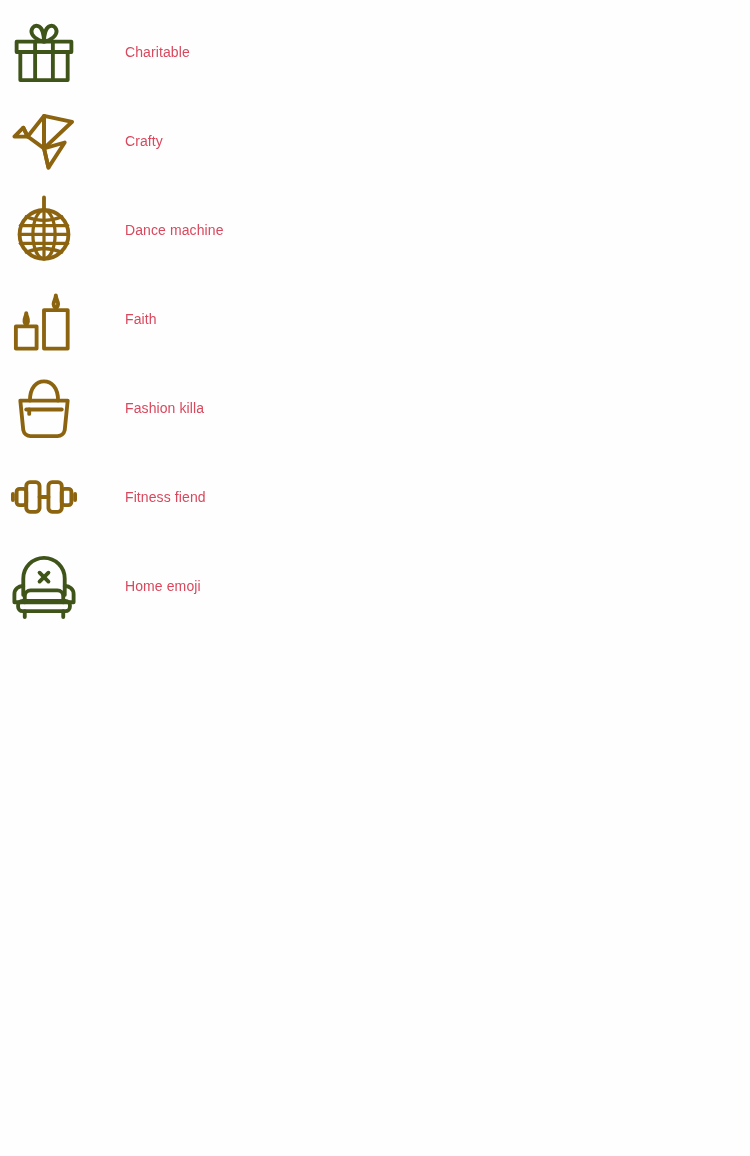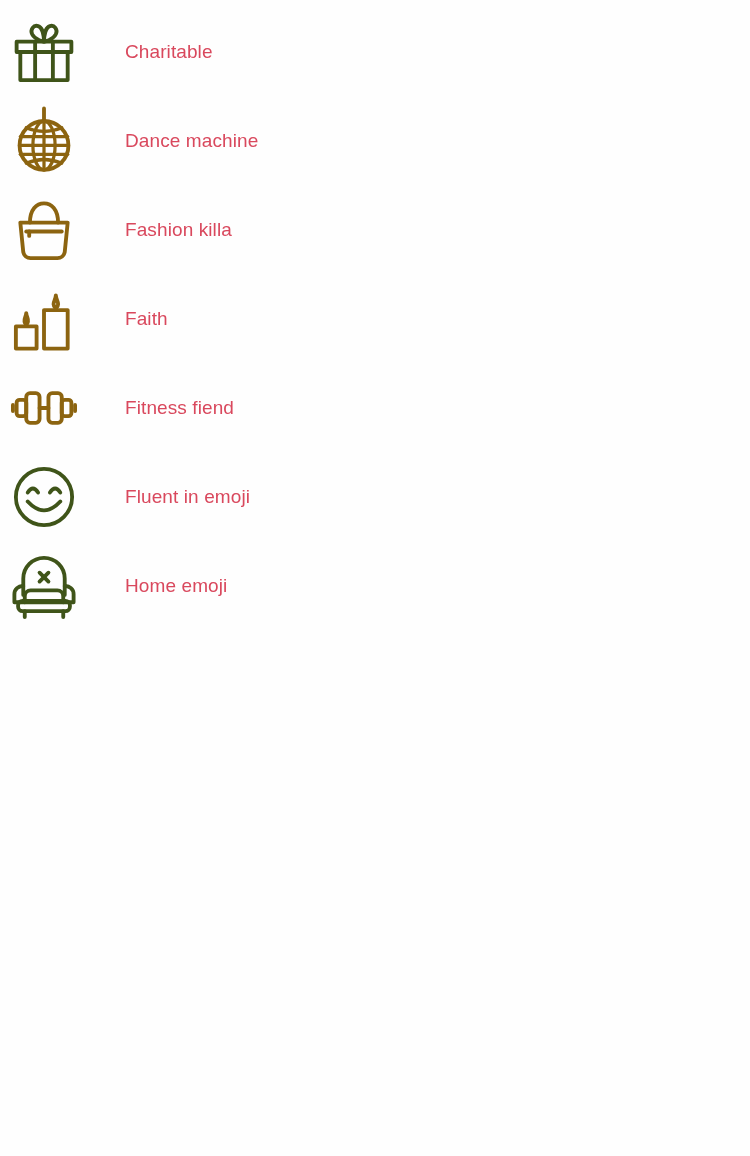--- a/index.html
+++ b/index.html
@@ -34,21 +34,21 @@
     justify-content: flex-start;
     padding-left: 7px;
     box-sizing: border-box;
   }
   .icon-cell svg {
     display: block;
     width: 74px;
     height: 74px;
   }
   .label {
-    font-size: 19px;
+    font-size: 14px;
     letter-spacing: 0.1px;
     color: #d9485d;
     white-space: nowrap;
     line-height: 1;
   }
 </style>
 </head>
 <body style="background: rgb(254, 254, 254);">
 
 <div id="icon-list">
@@ -61,79 +61,81 @@
         <line x1="62" y1="36" x2="62" y2="88" fill="none" stroke="currentColor" stroke-width="5.2" stroke-linecap="round" stroke-linejoin="round"></line>
         <path d="M50 36 C50 36 38 34 34 26 C31 20 36 13 42 15 C48 17 50 28 50 36 Z" fill="none" stroke="currentColor" stroke-width="5.2" stroke-linecap="round" stroke-linejoin="round"></path>
         <path d="M50 36 C50 36 62 34 66 26 C69 20 64 13 58 15 C52 17 50 28 50 36 Z" fill="none" stroke="currentColor" stroke-width="5.2" stroke-linecap="round" stroke-linejoin="round"></path>
       </svg>
       </div>
       <div class="label">Charitable</div>
     </div>
     <div class="row">
       <div class="icon-cell" style="color: rgb(140, 100, 16);">
         <svg viewBox="0 0 100 100">
+        <path d="M50 16 L50 60 L88 24 Z" fill="none" stroke="currentColor" stroke-width="5.2" stroke-linecap="round" stroke-linejoin="round"></path>
+        <path d="M50 16 L28 44 L50 60 Z" fill="none" stroke="currentColor" stroke-width="5.2" stroke-linecap="round" stroke-linejoin="round"></path>
+        <path d="M28 44 L10 44 L22 32 Z" fill="none" stroke="currentColor" stroke-width="5.2" stroke-linecap="round" stroke-linejoin="round"></path>
+        <path d="M22 32 L28 44" fill="none" stroke="currentColor" stroke-width="5.2" stroke-linecap="round" stroke-linejoin="round"></path>
+        <path d="M50 60 L56 86 L78 52 Z" fill="none" stroke="currentColor" stroke-width="5.2" stroke-linecap="round" stroke-linejoin="round"></path>
+        <path d="M50 60 L56 86" fill="none" stroke="currentColor" stroke-width="5.2" stroke-linecap="round" stroke-linejoin="round"></path>
+      </svg>
+      </div>
+      <div class="label">Crafty</div>
+    </div>
+    <div class="row">
+      <div class="icon-cell" style="color: rgb(140, 100, 16);">
+        <svg viewBox="0 0 100 100">
         <line x1="50" y1="6" x2="50" y2="24" fill="none" stroke="currentColor" stroke-width="5.2" stroke-linecap="round" stroke-linejoin="round"></line>
         <circle cx="50" cy="56" r="33" fill="none" stroke="currentColor" stroke-width="5.2" stroke-linecap="round" stroke-linejoin="round"></circle>
         <ellipse cx="50" cy="56" rx="15" ry="33" fill="none" stroke="currentColor" stroke-width="4.4" stroke-linecap="round" stroke-linejoin="round"></ellipse>
         <line x1="50" y1="23" x2="50" y2="89" fill="none" stroke="currentColor" stroke-width="4.4" stroke-linecap="round" stroke-linejoin="round"></line>
         <line x1="18" y1="44" x2="82" y2="44" fill="none" stroke="currentColor" stroke-width="4.4" stroke-linecap="round" stroke-linejoin="round"></line>
         <line x1="17" y1="56" x2="83" y2="56" fill="none" stroke="currentColor" stroke-width="4.4" stroke-linecap="round" stroke-linejoin="round"></line>
         <line x1="18" y1="68" x2="82" y2="68" fill="none" stroke="currentColor" stroke-width="4.4" stroke-linecap="round" stroke-linejoin="round"></line>
         <path d="M26 32 Q50 42 74 32" fill="none" stroke="currentColor" stroke-width="4.4" stroke-linecap="round" stroke-linejoin="round"></path>
         <path d="M26 80 Q50 70 74 80" fill="none" stroke="currentColor" stroke-width="4.4" stroke-linecap="round" stroke-linejoin="round"></path>
       </svg>
       </div>
       <div class="label">Dance machine</div>
     </div>
     <div class="row">
       <div class="icon-cell" style="color: rgb(140, 100, 16);">
         <svg viewBox="0 0 100 100">
+        <rect x="12" y="60" width="28" height="30" fill="none" stroke="currentColor" stroke-width="5.2" stroke-linecap="round" stroke-linejoin="round"></rect>
+        <rect x="50" y="38" width="32" height="52" fill="none" stroke="currentColor" stroke-width="5.2" stroke-linecap="round" stroke-linejoin="round"></rect>
+        <path d="M26 58 C20 52 26 48 26 42 C26 48 32 52 26 58 Z" fill="none" stroke="currentColor" stroke-width="5.2" stroke-linecap="round" stroke-linejoin="round"></path>
+        <path d="M66 36 C59 29 66 25 66 18 C66 25 73 29 66 36 Z" fill="none" stroke="currentColor" stroke-width="5.2" stroke-linecap="round" stroke-linejoin="round"></path>
+      </svg>
+      </div>
+      <div class="label">Faith</div>
+    </div>
+    <div class="row">
+      <div class="icon-cell" style="color: rgb(140, 100, 16);">
+        <svg viewBox="0 0 100 100">
         <path d="M18 40 L82 40 L78 80 A10 10 0 0 1 68 88 L32 88 A10 10 0 0 1 22 80 Z" fill="none" stroke="currentColor" stroke-width="5.2" stroke-linecap="round" stroke-linejoin="round"></path>
         <path d="M31 40 C31 22 40 14 50 14 C60 14 69 22 69 40" fill="none" stroke="currentColor" stroke-width="5.2" stroke-linecap="round" stroke-linejoin="round"></path>
         <line x1="26" y1="52" x2="74" y2="52" fill="none" stroke="currentColor" stroke-width="5.2" stroke-linecap="round" stroke-linejoin="round"></line>
         <line x1="30" y1="52" x2="30" y2="58" fill="none" stroke="currentColor" stroke-width="5.2" stroke-linecap="round" stroke-linejoin="round"></line>
       </svg>
       </div>
       <div class="label">Fashion killa</div>
-    </div>
-    <div class="row">
-      <div class="icon-cell" style="color: rgb(140, 100, 16);">
-        <svg viewBox="0 0 100 100">
-        <rect x="12" y="60" width="28" height="30" fill="none" stroke="currentColor" stroke-width="5.2" stroke-linecap="round" stroke-linejoin="round"></rect>
-        <rect x="50" y="38" width="32" height="52" fill="none" stroke="currentColor" stroke-width="5.2" stroke-linecap="round" stroke-linejoin="round"></rect>
-        <path d="M26 58 C20 52 26 48 26 42 C26 48 32 52 26 58 Z" fill="none" stroke="currentColor" stroke-width="5.2" stroke-linecap="round" stroke-linejoin="round"></path>
-        <path d="M66 36 C59 29 66 25 66 18 C66 25 73 29 66 36 Z" fill="none" stroke="currentColor" stroke-width="5.2" stroke-linecap="round" stroke-linejoin="round"></path>
-      </svg>
-      </div>
-      <div class="label">Faith</div>
     </div>
     <div class="row">
       <div class="icon-cell" style="color: rgb(140, 100, 16);">
         <svg viewBox="0 0 100 100">
         <rect x="26" y="30" width="18" height="40" rx="5" fill="none" stroke="currentColor" stroke-width="5.2" stroke-linecap="round" stroke-linejoin="round"></rect>
         <rect x="56" y="30" width="18" height="40" rx="5" fill="none" stroke="currentColor" stroke-width="5.2" stroke-linecap="round" stroke-linejoin="round"></rect>
         <rect x="13" y="39" width="13" height="22" rx="4" fill="none" stroke="currentColor" stroke-width="5.2" stroke-linecap="round" stroke-linejoin="round"></rect>
         <rect x="74" y="39" width="13" height="22" rx="4" fill="none" stroke="currentColor" stroke-width="5.2" stroke-linecap="round" stroke-linejoin="round"></rect>
         <line x1="44" y1="50" x2="56" y2="50" fill="none" stroke="currentColor" stroke-width="5.2" stroke-linecap="round" stroke-linejoin="round"></line>
         <line x1="8" y1="46" x2="8" y2="54" fill="none" stroke="currentColor" stroke-width="5.2" stroke-linecap="round" stroke-linejoin="round"></line>
         <line x1="92" y1="46" x2="92" y2="54" fill="none" stroke="currentColor" stroke-width="5.2" stroke-linecap="round" stroke-linejoin="round"></line>
       </svg>
       </div>
       <div class="label">Fitness fiend</div>
-    </div>
-    <div class="row">
-      <div class="icon-cell" style="color: rgb(63, 84, 25);">
-        <svg viewBox="0 0 100 100">
-        <circle cx="50" cy="50" r="38" fill="none" stroke="currentColor" stroke-width="5.2" stroke-linecap="round" stroke-linejoin="round"></circle>
-        <path d="M28 44 Q35 33 42 44" fill="none" stroke="currentColor" stroke-width="5.2" stroke-linecap="round" stroke-linejoin="round"></path>
-        <path d="M58 44 Q65 33 72 44" fill="none" stroke="currentColor" stroke-width="5.2" stroke-linecap="round" stroke-linejoin="round"></path>
-        <path d="M28 56 Q50 80 72 56" fill="none" stroke="currentColor" stroke-width="5.2" stroke-linecap="round" stroke-linejoin="round"></path>
-      </svg>
-      </div>
-      <div class="label">Fluent in emoji</div>
     </div>
     <div class="row">
       <div class="icon-cell" style="color: rgb(63, 84, 25);">
         <svg viewBox="0 0 100 100">
         <path d="M22 62 L22 40 A28 28 0 0 1 78 40 L78 62" fill="none" stroke="currentColor" stroke-width="5.2" stroke-linecap="round" stroke-linejoin="round"></path>
         <path d="M22 50 A11 11 0 0 0 10 61 L10 72 L90 72 L90 61 A11 11 0 0 0 78 50" fill="none" stroke="currentColor" stroke-width="5.2" stroke-linecap="round" stroke-linejoin="round"></path>
         <path d="M24 72 L24 64 A8 8 0 0 1 32 56 L68 56 A8 8 0 0 1 76 64 L76 72" fill="none" stroke="currentColor" stroke-width="5.2" stroke-linecap="round" stroke-linejoin="round"></path>
         <rect x="15" y="70" width="70" height="14" rx="6" fill="none" stroke="currentColor" stroke-width="5.2" stroke-linecap="round" stroke-linejoin="round"></rect>
         <line x1="24" y1="84" x2="24" y2="92" fill="none" stroke="currentColor" stroke-width="5.2" stroke-linecap="round" stroke-linejoin="round"></line>
         <line x1="76" y1="84" x2="76" y2="92" fill="none" stroke="currentColor" stroke-width="5.2" stroke-linecap="round" stroke-linejoin="round"></line>

